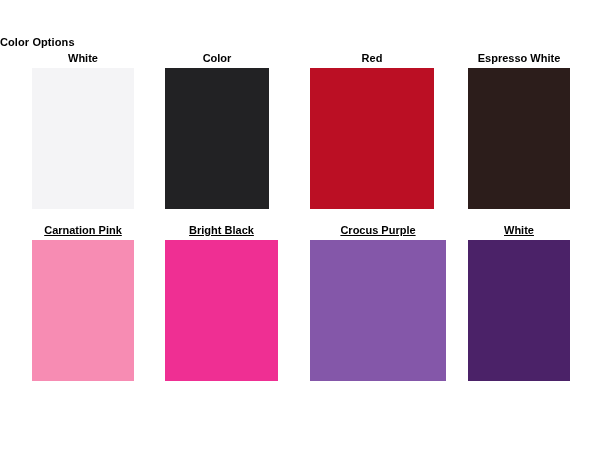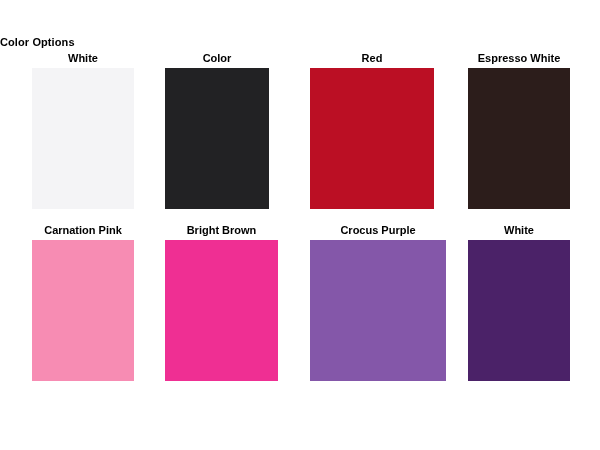--- a/index.html
+++ b/index.html
@@ -53,21 +53,21 @@
     white-space: nowrap;
   }
   .swatch-chip {
     position: absolute;
     left: 0;
     width: 100%;
   }
   
   .row-1 .swatch-label { top: 52px; }
   .row-1 .swatch-chip  { top: 68px; height: 141px; }
-  .row-2 .swatch-label { top: 224px; }
+  .row-2 .swatch-label { top: 224px; text-decoration: underline; }
   .row-2 .swatch-chip  { top: 240px; height: 141px; }
 
   
   .col-1 { left: 32px;  width: 102px; }
   .col-2 { left: 165px; width: 104px; }
   .col-3 { left: 310px; width: 124px; }
   .col-4 { left: 468px; width: 102px; }
 
   .col-1.row-2 { left: 32px;  width: 102px; }
   .col-2.row-2 { left: 165px; width: 113px; }
@@ -102,21 +102,21 @@
       <div class="swatch-label">Espresso White</div>
       <div class="swatch-chip" style="background: rgb(44, 29, 27);"></div>
     </div>
 
     <div class="swatch-cell row-2 col-1">
       <div class="swatch-label">Carnation Pink</div>
       <div class="swatch-chip" style="background: rgb(247, 140, 179);"></div>
     </div>
 
     <div class="swatch-cell row-2 col-2">
-      <div class="swatch-label">Bright Brown</div>
+      <div class="swatch-label">Bright Black</div>
       <div class="swatch-chip" style="background: rgb(239, 47, 147);"></div>
     </div>
 
     <div class="swatch-cell row-2 col-3">
       <div class="swatch-label">Crocus Purple</div>
       <div class="swatch-chip" style="background: rgb(132, 87, 169);"></div>
     </div>
 
     <div class="swatch-cell row-2 col-4">
       <div class="swatch-label">White</div>

